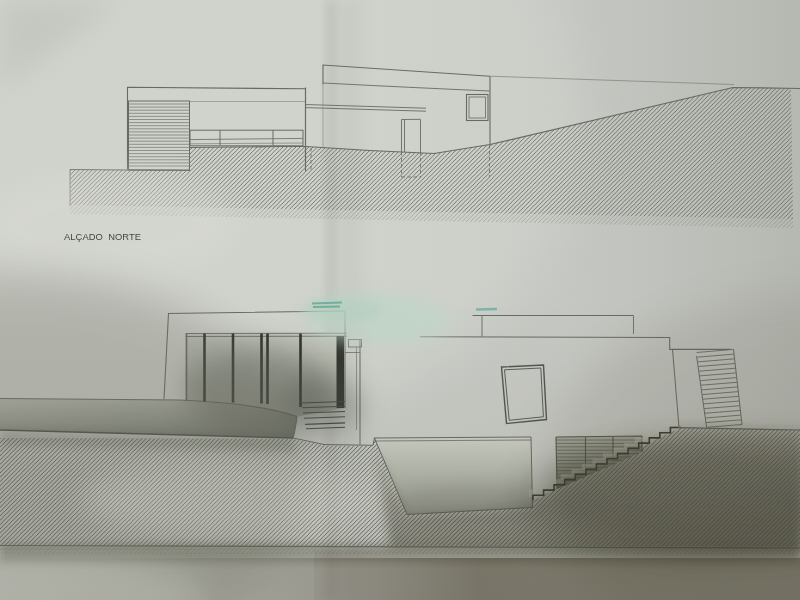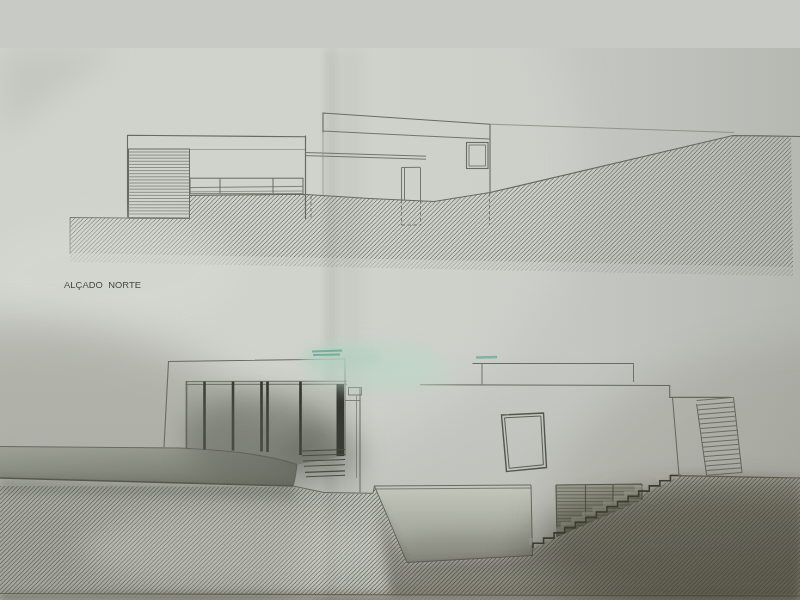--- a/index.html
+++ b/index.html
@@ -1,15 +1,15 @@
 <!DOCTYPE html>
 <html><head><meta charset="utf-8">
 <style>
 html,body{margin:0;padding:0;width:800px;height:600px;overflow:hidden;background:#c8cac5;}
-#page{position:relative;width:800px;height:472px;font-family:"Liberation Sans",sans-serif;margin-top:48px;}
+#page{position:relative;width:800px;height:472px;font-family:"Liberation Sans",sans-serif;}
 svg{position:absolute;left:0;top:0;}
 </style></head>
 <body>
 <div id="page">
 <svg width="800" height="600" viewBox="0 0 800 600">
 <defs>
   <pattern id="hatch" patternUnits="userSpaceOnUse" width="4.3" height="4.3">
     <rect width="4.3" height="4.3" fill="none"></rect>
     <path d="M-1,5.3 L5.3,-1 M3.3,9.6 L9.6,3.3" stroke="#63665d" stroke-width="0.8"></path>
   </pattern>

